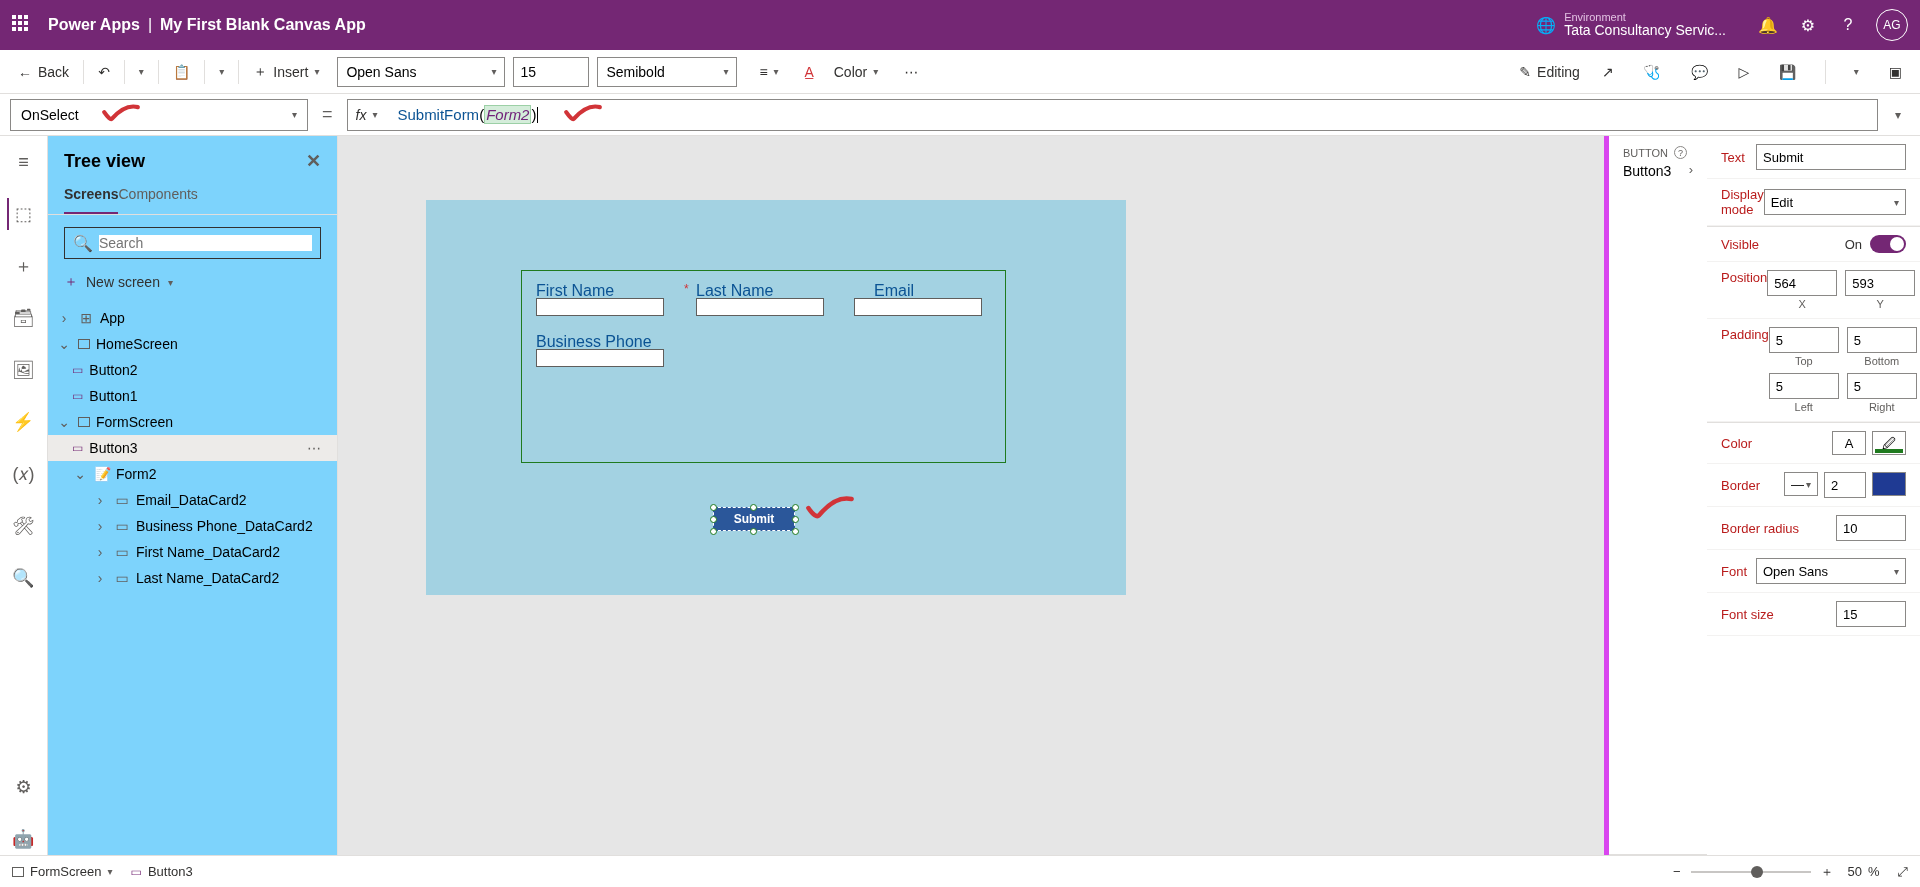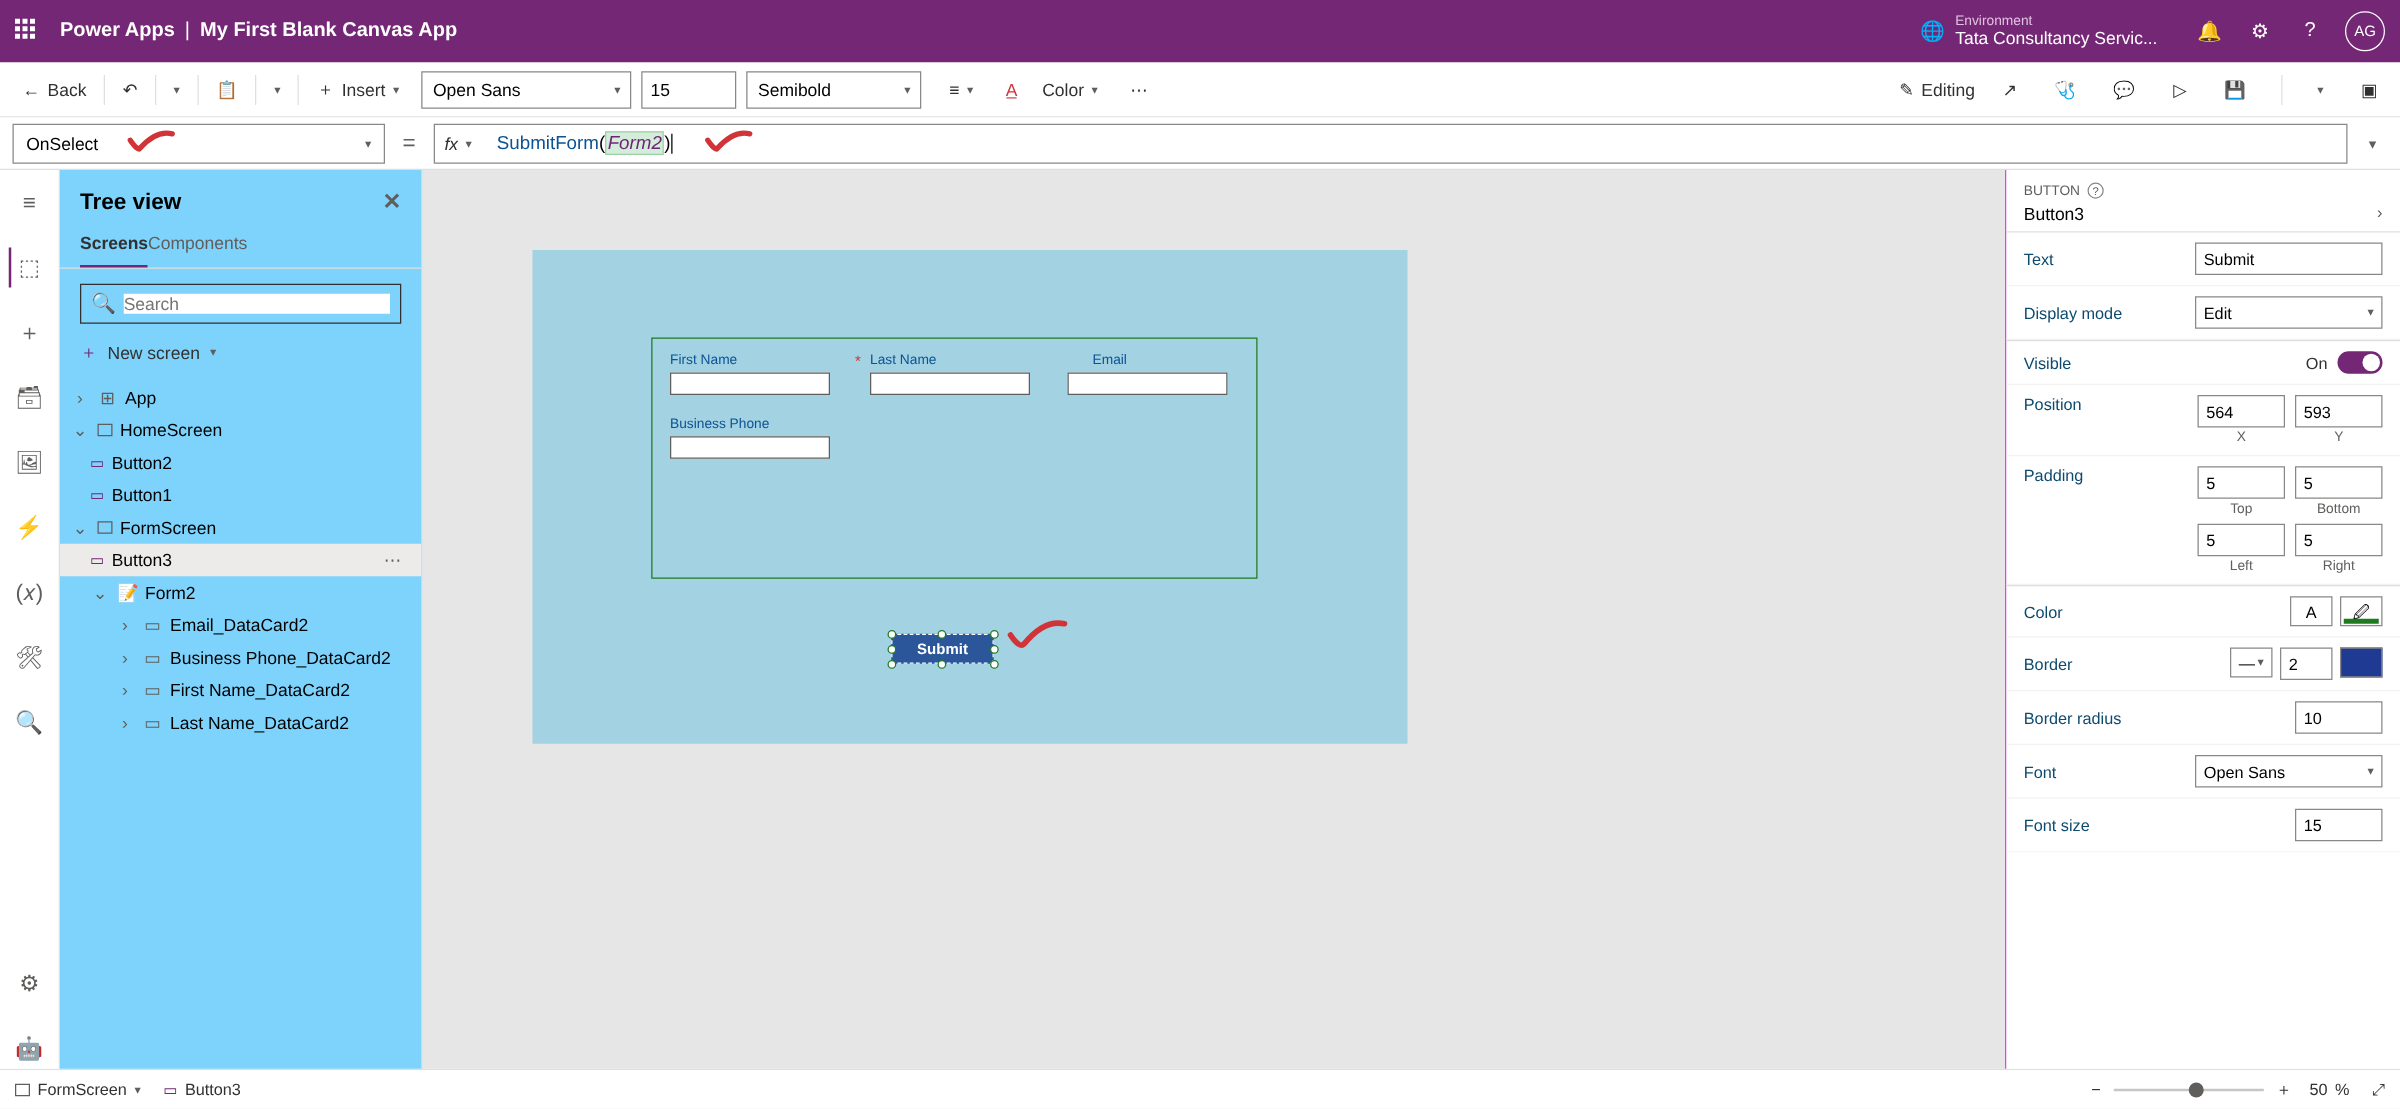--- a/index.html
+++ b/index.html
@@ -62,37 +62,37 @@
 .indent-1 { padding-left:24px; }
 .indent-2 { padding-left:44px; }
 .item-more { margin-left:auto; color:#605e5c; padding-right:8px; }
 .screen-icon { width:12px; height:10px; border:1px solid #605e5c; display:inline-block; }
 .btn-icon { color:#742774; font-size:12px; }
 
 
 .canvas-wrap { flex:1; background:#e6e6e6; position:relative; overflow:hidden; }
 .canvas { position:absolute; left:88px; top:64px; width:700px; height:395px; background:#a3d2e2; }
 .form-outline { position:absolute; left:95px; top:70px; width:485px; height:193px; border:1.5px solid #1f7a1f; }
-.fldlabel { position:absolute; font-size:11px; color:#0b5394; }
+.fldlabel { position:absolute; font-size:16px; color:#0b5394; }
 .req { color:#d13438; position:absolute; font-size:12px; }
 .fldinput { position:absolute; width:128px; height:18px; background:#fff; border:1px solid #605e5c; }
 .canvas-submit { position:absolute; left:287px; top:307px; width:82px; height:24px; background:#2b579a; color:#fff; font-size:12px; font-weight:600; display:flex; align-items:center; justify-content:center; border:1px dashed #fff; }
 .sel-handle { position:absolute; width:7px; height:7px; background:#fff; border:1px solid #1f7a1f; border-radius:50%; }
 
 
-.right-panel { width:316px; border-left:1px solid #d946ef; background:#fff; display:flex; flex-direction:column; font-size:13px; }
+.right-panel { width:316px; border-left:5px solid #d946ef; background:#fff; display:flex; flex-direction:row; font-size:13px; }
 .rp-head { padding:10px 14px 6px; border-bottom:1px solid #e1dfdd; }
 .rp-type { display:flex; align-items:center; gap:6px; font-size:11px; color:#605e5c; }
 .rp-name { font-size:14px; margin-top:4px; }
 .rp-tabs { display:flex; gap:18px; padding:0 14px; border-bottom:1px solid #e1dfdd; }
 .rp-tab { padding:10px 0; font-size:13px; color:#605e5c; cursor:pointer; }
 .rp-tab.active { color:#323130; border-bottom:2px solid #742774; font-weight:600; }
 .rp-body { overflow:auto; }
 .rp-row { display:flex; align-items:center; padding:8px 14px; border-bottom:1px solid #f3f2f1; }
-.rp-label { flex:1; color:#0c4a6e; }
+.rp-label { flex:1; color:#b91c1c; }
 .rp-input { width:150px; height:26px; border:1px solid #8a8886; padding:0 6px; font-size:13px; }
 .rp-select { width:150px; height:26px; border:1px solid #8a8886; padding:0 6px; font-size:13px; display:flex; align-items:center; justify-content:space-between; }
 .rp-dual { display:flex; gap:8px; }
 .rp-small { width:70px; height:26px; border:1px solid #8a8886; padding:0 6px; font-size:13px; }
 .rp-sublabel { font-size:11px; color:#605e5c; text-align:center; margin-top:2px; }
 .rp-toggle { width:36px; height:18px; background:#742774; border-radius:9px; position:relative; }
 .rp-toggle::after { content:''; position:absolute; right:2px; top:2px; width:14px; height:14px; background:#fff; border-radius:50%; }
 .rp-on { margin-right:8px; color:#323130;margin-left:13px; }
 .color-swatch { width:34px; height:24px; border:1px solid #8a8886; display:flex; align-items:center; justify-content:center; }
 .blue-swatch { width:34px; height:24px; background:#1f3a93; border:1px solid #8a8886; }

